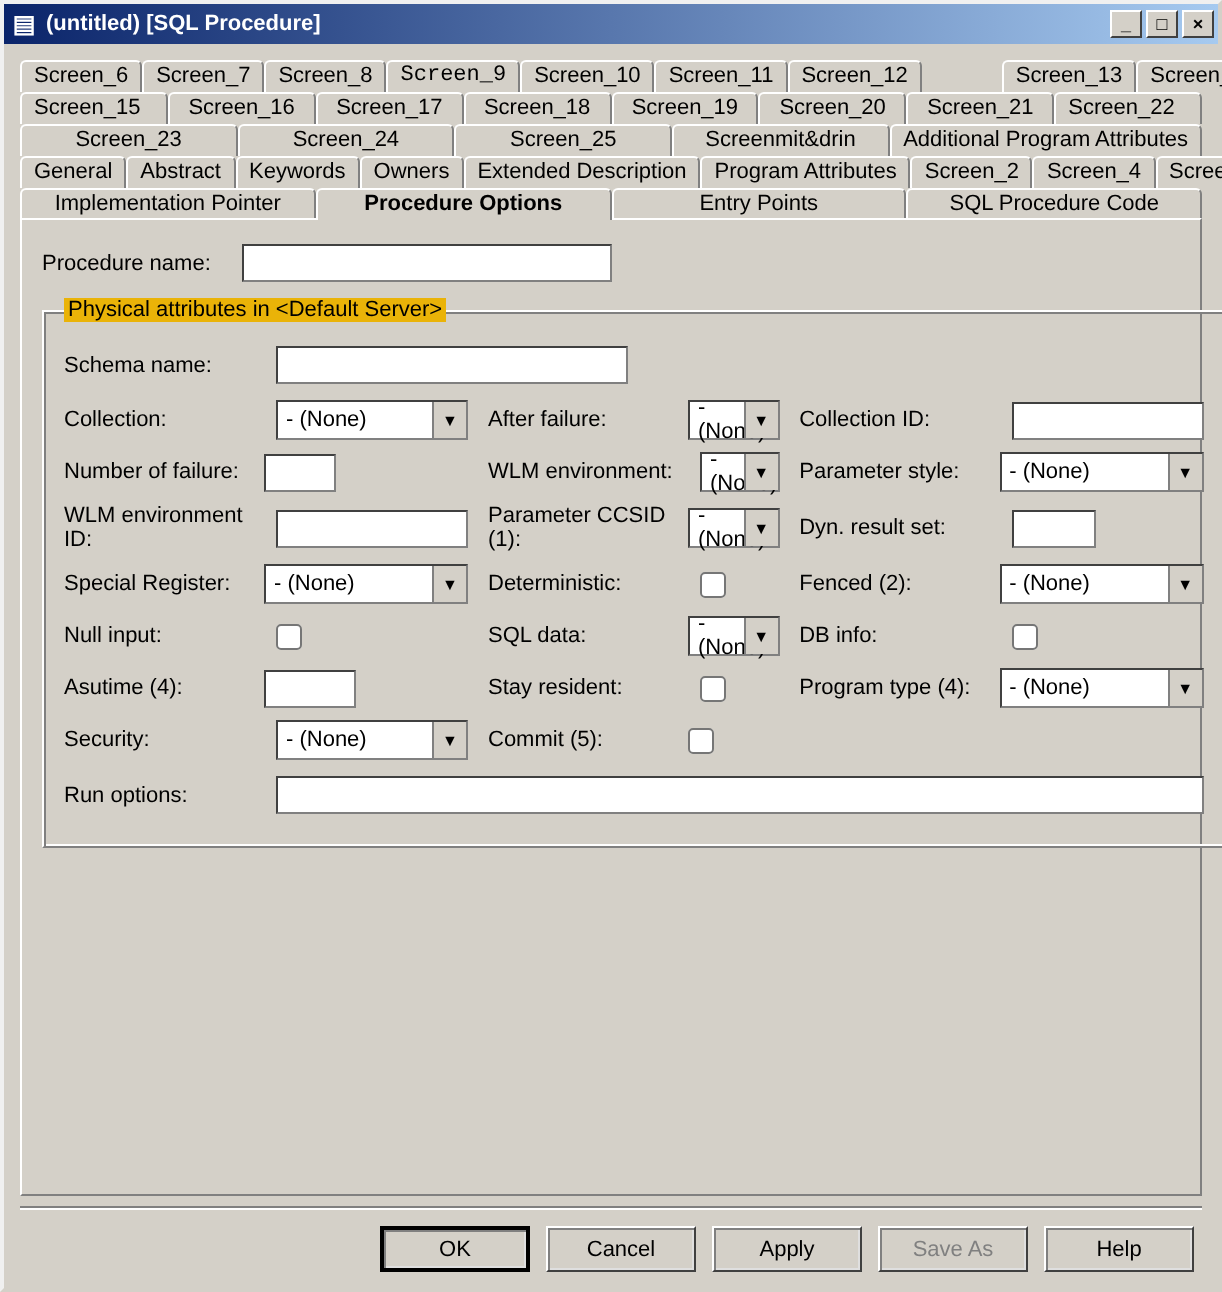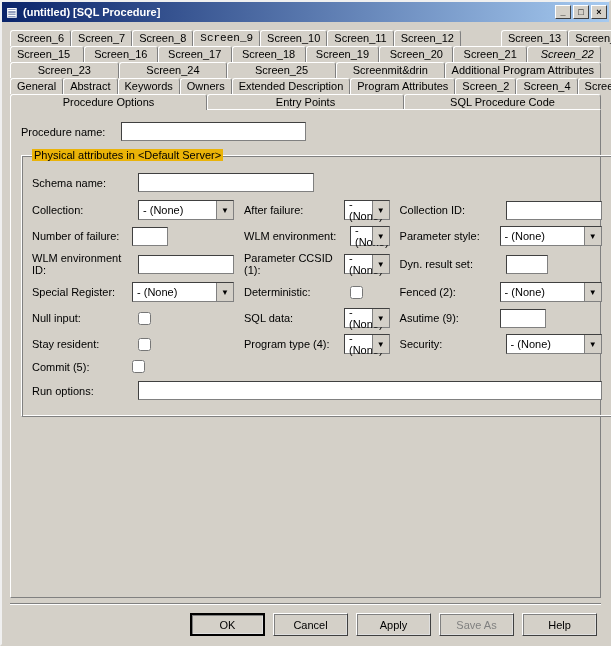--- a/index.html
+++ b/index.html
@@ -70,21 +70,21 @@
     padding: 1px 6px 2px 6px;
     font-size: 11px;
     margin-right: 0px;
     white-space: nowrap;
     cursor: default;
     position: relative;
     border-radius: 3px 3px 0 0;
   }
   .tab.active {
     background: #d4d0c8;
-    font-weight: normal;
+    font-weight: bold;
     z-index: 2;
   }
   .tab-panel {
     flex: 1;
     border: 1px solid #808080;
     border-top-color: #fff;
     border-left-color: #fff;
     background: #d4d0c8;
     padding: 12px 10px 22px 10px;
     position: relative;
@@ -204,41 +204,42 @@
           <div class="tab" style="flex: 1 1 0%; text-align: center;">Screen_14</div>
         </div>
       <div class="tabrow" id="tabrow2">
           <div class="tab" style="flex: 1 1 0%; text-align: left;">Screen_15</div>
           <div class="tab" style="flex: 1 1 0%; text-align: center;">Screen_16</div>
           <div class="tab" style="flex: 1 1 0%; text-align: center;">Screen_17</div>
           <div class="tab" style="flex: 1 1 0%; text-align: center;">Screen_18</div>
           <div class="tab" style="flex: 1 1 0%; text-align: center;">Screen_19</div>
           <div class="tab" style="flex: 1 1 0%; text-align: center;">Screen_20</div>
           <div class="tab" style="flex: 1 1 0%; text-align: center;">Screen_21</div>
-          <div class="tab" style="flex: 1 1 0%; text-align: right; font-style: italic;">Screen_22</div>
+          <div class="tab" style="flex: 1 1 0%; text-align: left;">Screen_22</div>
         </div>
       <div class="tabrow" id="tabrow3">
           <div class="tab" style="flex: 1 1 0%; text-align: center;">Screen_23</div>
           <div class="tab" style="flex: 1 1 0%; text-align: center;">Screen_24</div>
           <div class="tab" style="flex: 1 1 0%; text-align: center;">Screen_25</div>
           <div class="tab" style="flex: 1 1 0%; text-align: center;">Screenmit&amp;drin</div>
           <div class="tab" style="flex: 1 1 0%; text-align: center;">Additional Program Attributes</div>
         </div>
       <div class="tabrow" id="tabrow4">
           <div class="tab">General</div>
           <div class="tab">Abstract</div>
           <div class="tab">Keywords</div>
           <div class="tab">Owners</div>
           <div class="tab">Extended Description</div>
           <div class="tab">Program Attributes</div>
           <div class="tab">Screen_2</div>
           <div class="tab">Screen_4</div>
           <div class="tab">Screen_5</div>
         </div>
       <div class="tabrow" id="tabrow5">
+          <div class="tab" style="flex: 1 1 0%; text-align: center;">Implementation Pointer</div>
           <div class="tab active" style="flex: 1 1 0%; text-align: center;">Procedure Options</div>
           <div class="tab" style="flex: 1 1 0%; text-align: center;">Entry Points</div>
           <div class="tab" style="flex: 1 1 0%; text-align: center;">SQL Procedure Code</div>
         </div>
     </div>
 
     <div class="tab-panel">
 
       <div class="form-row">
         <span class="label">Procedure name:</span>
@@ -336,21 +337,25 @@
           </div>
           <div class="cell">
             <span class="lab2">SQL data:</span>
             <div class="select" style="flex:1">
               <span>- (None)</span>
               <span class="drop">▼</span>
             </div>
           </div>
 
           <div class="cell">
-            <span class="lab2">Asutime (9):</span>
+            <span class="lab">DB info:</span>
+            <input type="checkbox" class="chk" style="">
+          </div>
+          <div class="cell">
+            <span class="lab2">Asutime (4):</span>
             <input class="text" style="width: 46px;" value="">
           </div>
 
           <div class="cell">
             <span class="lab">Stay resident:</span>
             <input type="checkbox" class="chk" style="">
           </div>
           <div class="cell">
             <span class="lab2">Program type (4):</span>
             <div class="select" style="flex:1">

